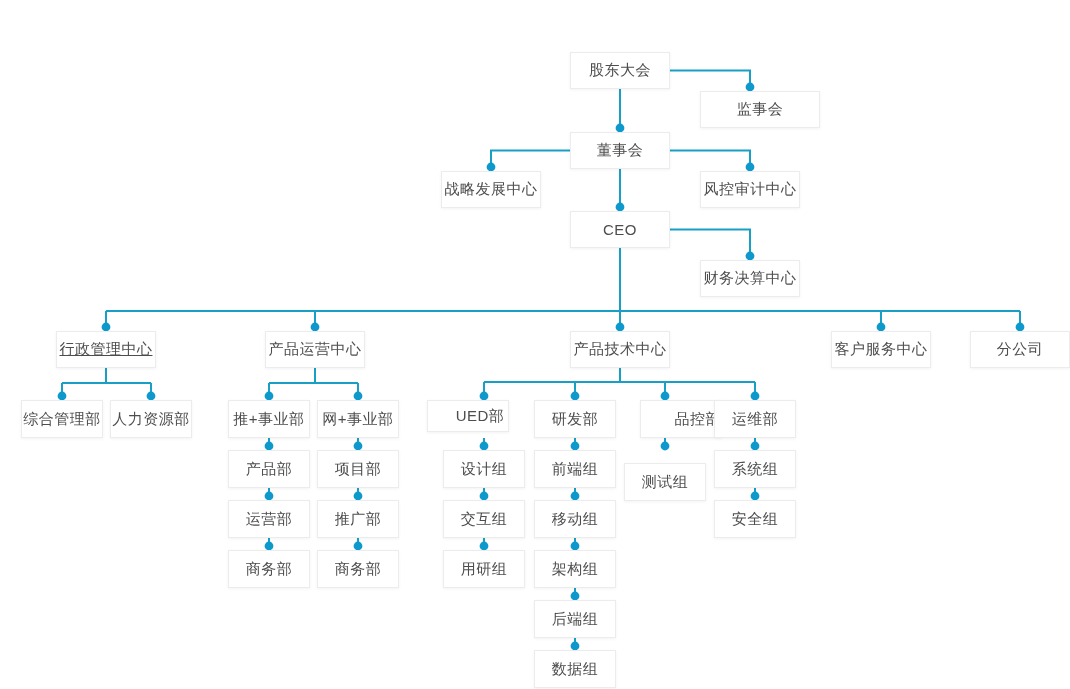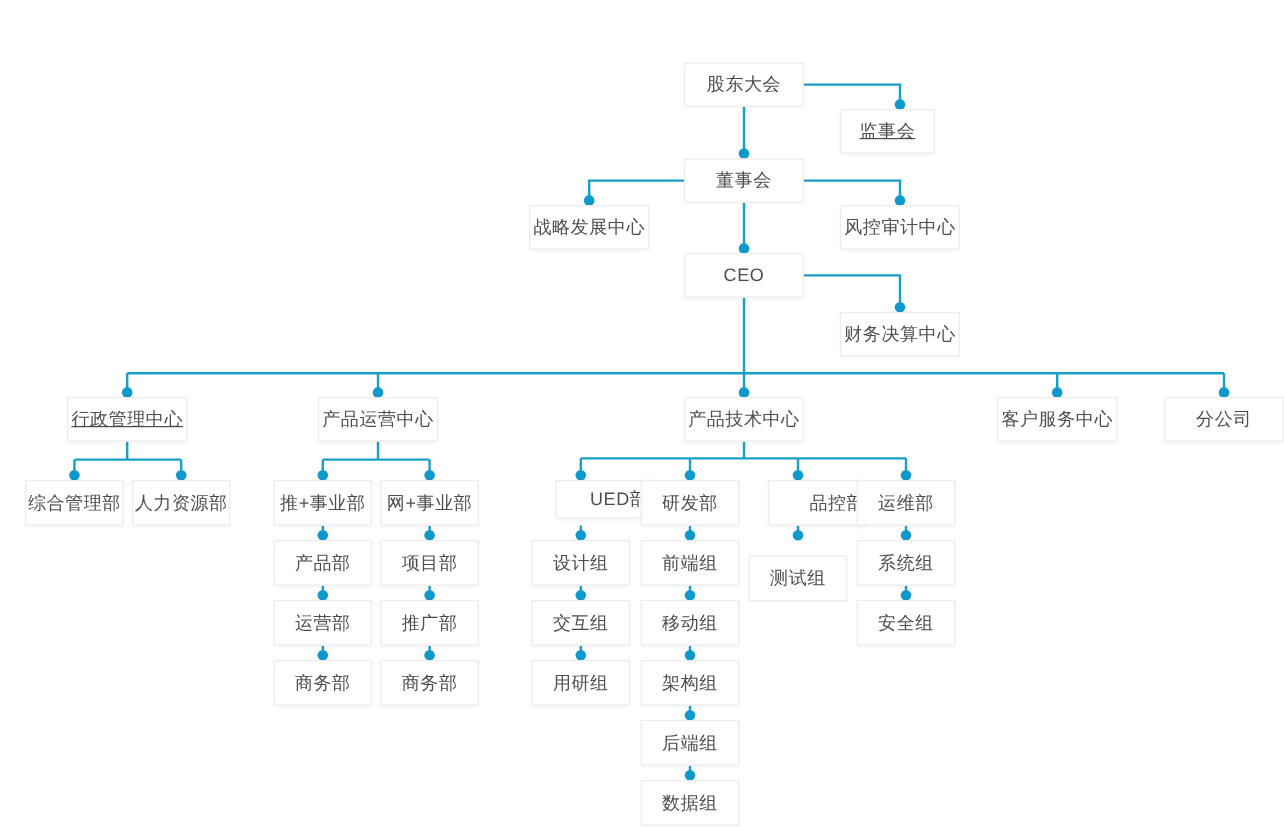--- a/index.html
+++ b/index.html
@@ -121,21 +121,21 @@
       <circle cx="665" cy="446" r="4.4" fill="#0e99cd"></circle>
       <polyline points="755,438 755,450" fill="none" stroke="#189fc6" stroke-width="2"></polyline>
       <circle cx="755" cy="446" r="4.4" fill="#0e99cd"></circle>
       <polyline points="755,488 755,500" fill="none" stroke="#189fc6" stroke-width="2"></polyline>
       <circle cx="755" cy="496" r="4.4" fill="#0e99cd"></circle>
     </svg>
   <div id="nodes">
       <div class="node" style="left: 570px; top: 52px; width: 100px; height: 37px;">
         <span>股东大会</span>
       </div>
-      <div class="node" style="left: 700px; top: 91px; width: 79px; height: 37px; text-decoration: underline;">
+      <div class="node" style="left: 700px; top: 91px; width: 120px; height: 37px;">
         <span>监事会</span>
       </div>
       <div class="node" style="left: 570px; top: 132px; width: 100px; height: 37px;">
         <span>董事会</span>
       </div>
       <div class="node" style="left: 441px; top: 171px; width: 100px; height: 37px;">
         <span>战略发展中心</span>
       </div>
       <div class="node" style="left: 700px; top: 171px; width: 100px; height: 37px;">
         <span>风控审计中心</span>
@@ -166,21 +166,21 @@
       </div>
       <div class="node" style="left: 110px; top: 400px; width: 82px; height: 38px;">
         <span>人力资源部</span>
       </div>
       <div class="node" style="left: 228px; top: 400px; width: 82px; height: 38px;">
         <span>推+事业部</span>
       </div>
       <div class="node" style="left: 317px; top: 400px; width: 82px; height: 38px;">
         <span>网+事业部</span>
       </div>
-      <div class="node" style="left: 463px; top: 400px; width: 82px; height: 32px; padding-left: 24px;">
+      <div class="node" style="left: 427px; top: 400px; width: 82px; height: 32px; padding-left: 24px;">
         <span>UED部</span>
       </div>
       <div class="node" style="left: 534px; top: 400px; width: 82px; height: 38px;">
         <span>研发部</span>
       </div>
       <div class="node" style="left: 640px; top: 400px; width: 82px; height: 38px; justify-content: flex-end;">
         <span>品控部</span>
       </div>
       <div class="node" style="left: 714px; top: 400px; width: 82px; height: 38px;">
         <span>运维部</span>

